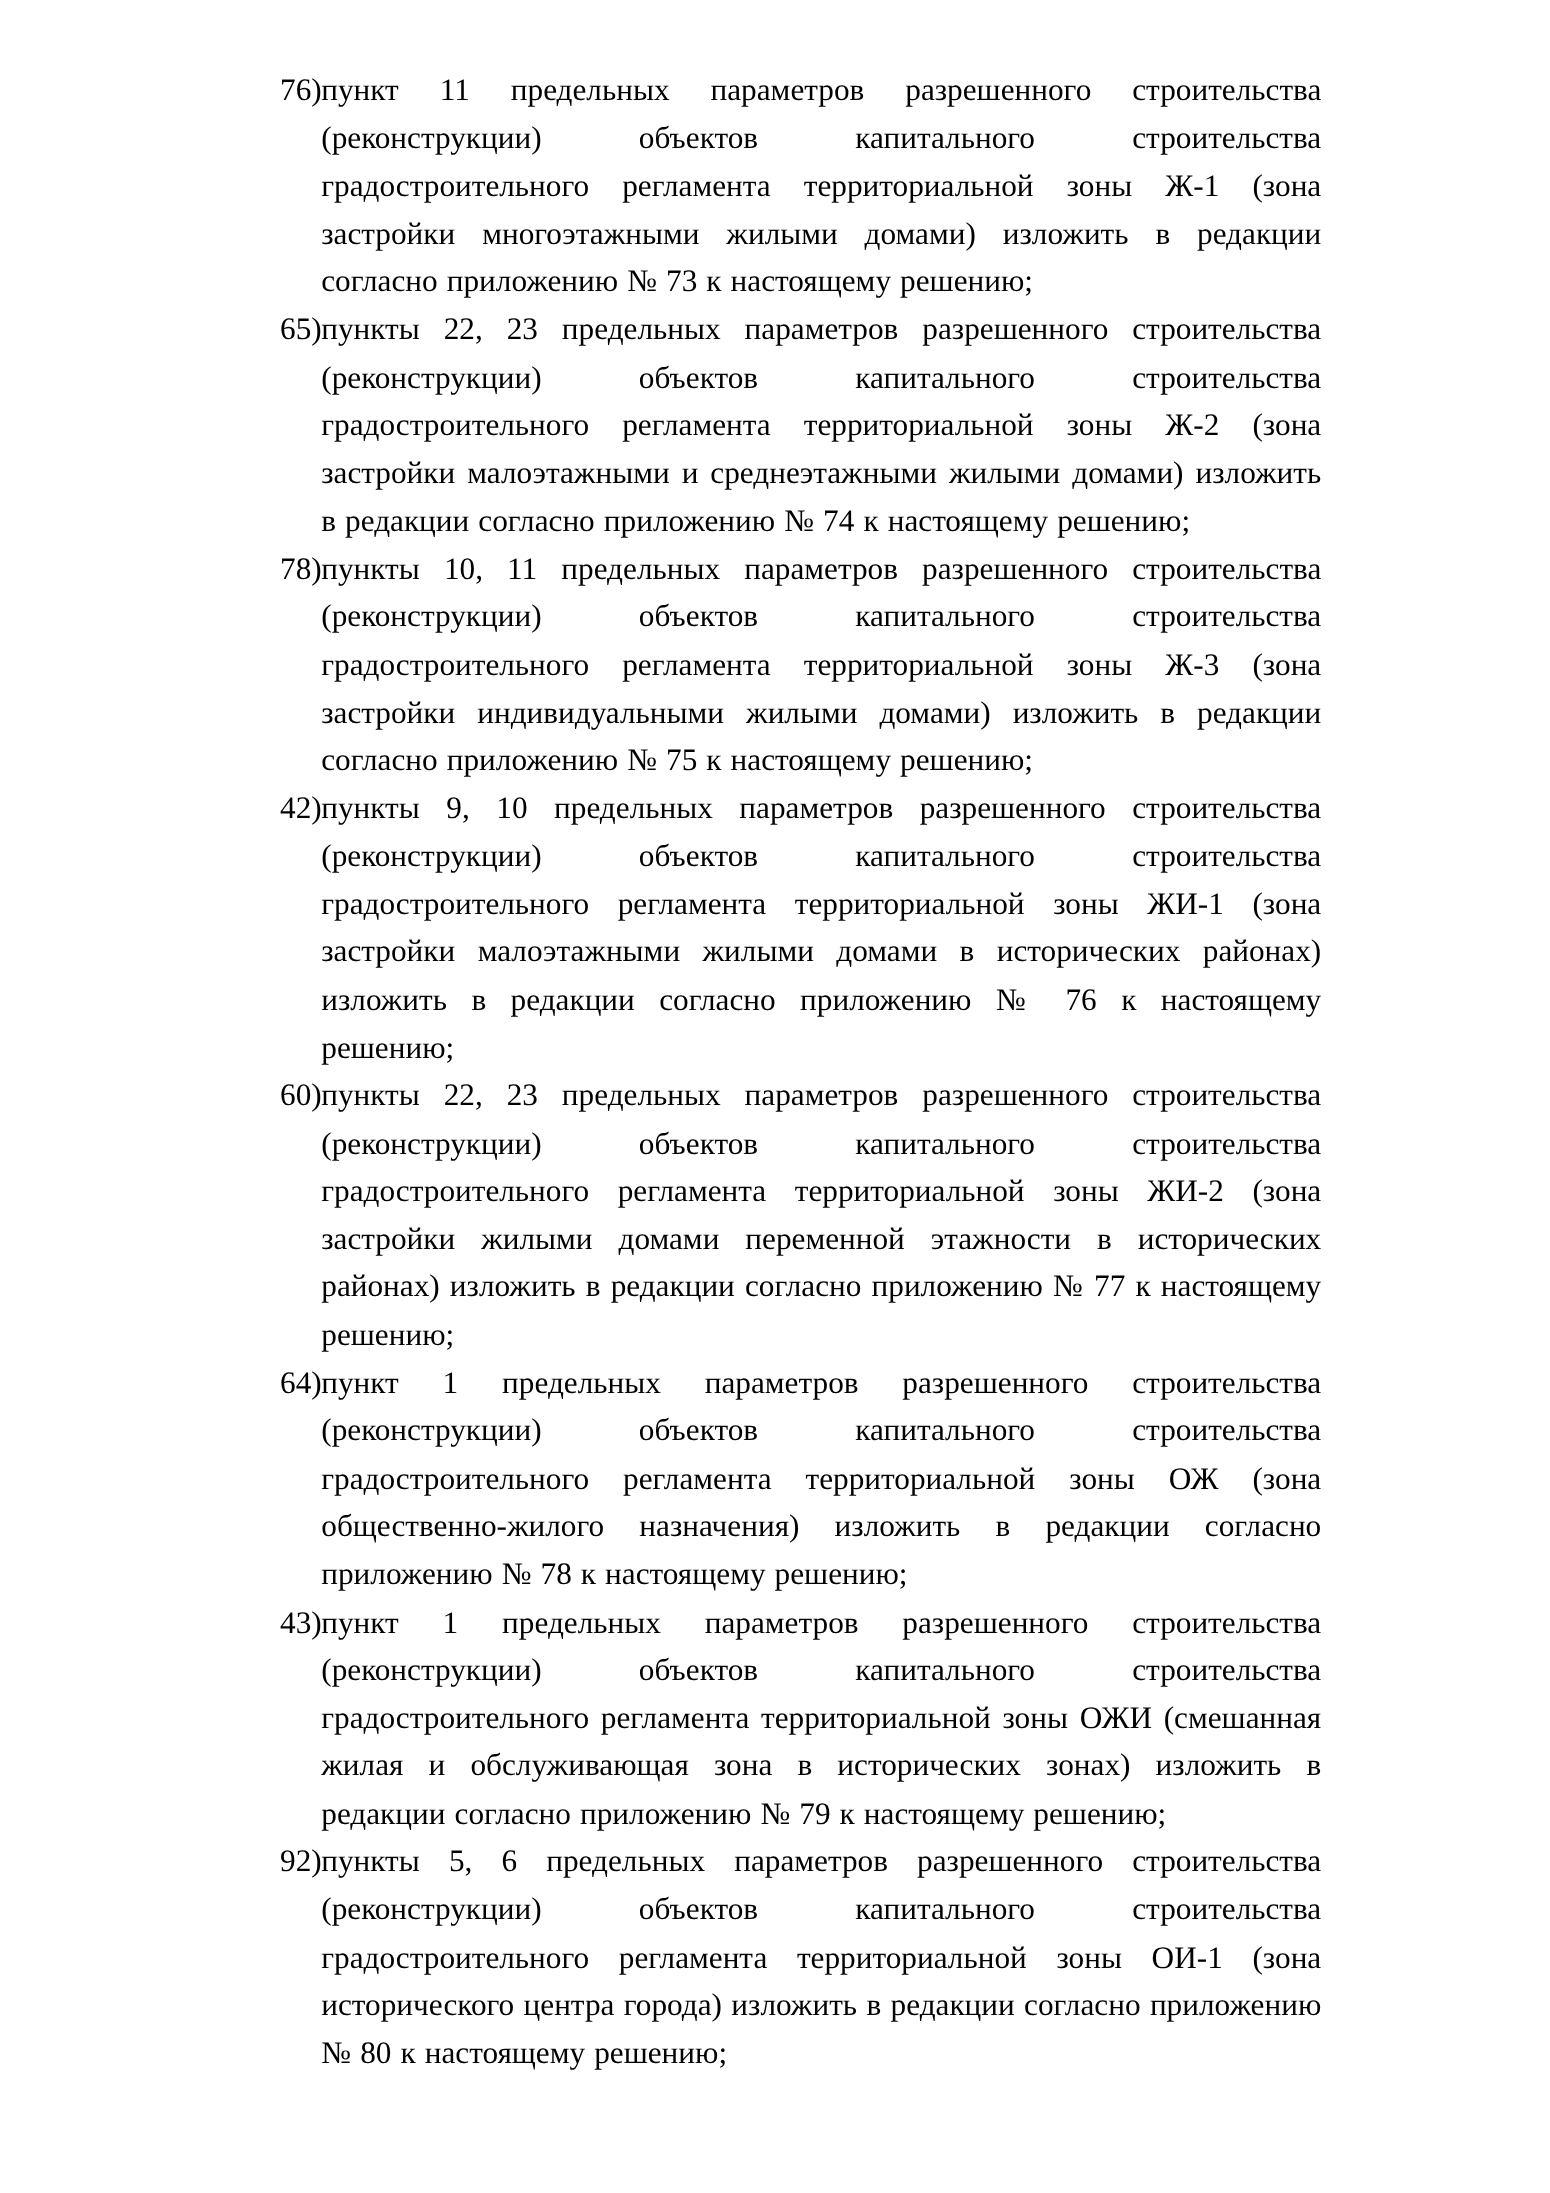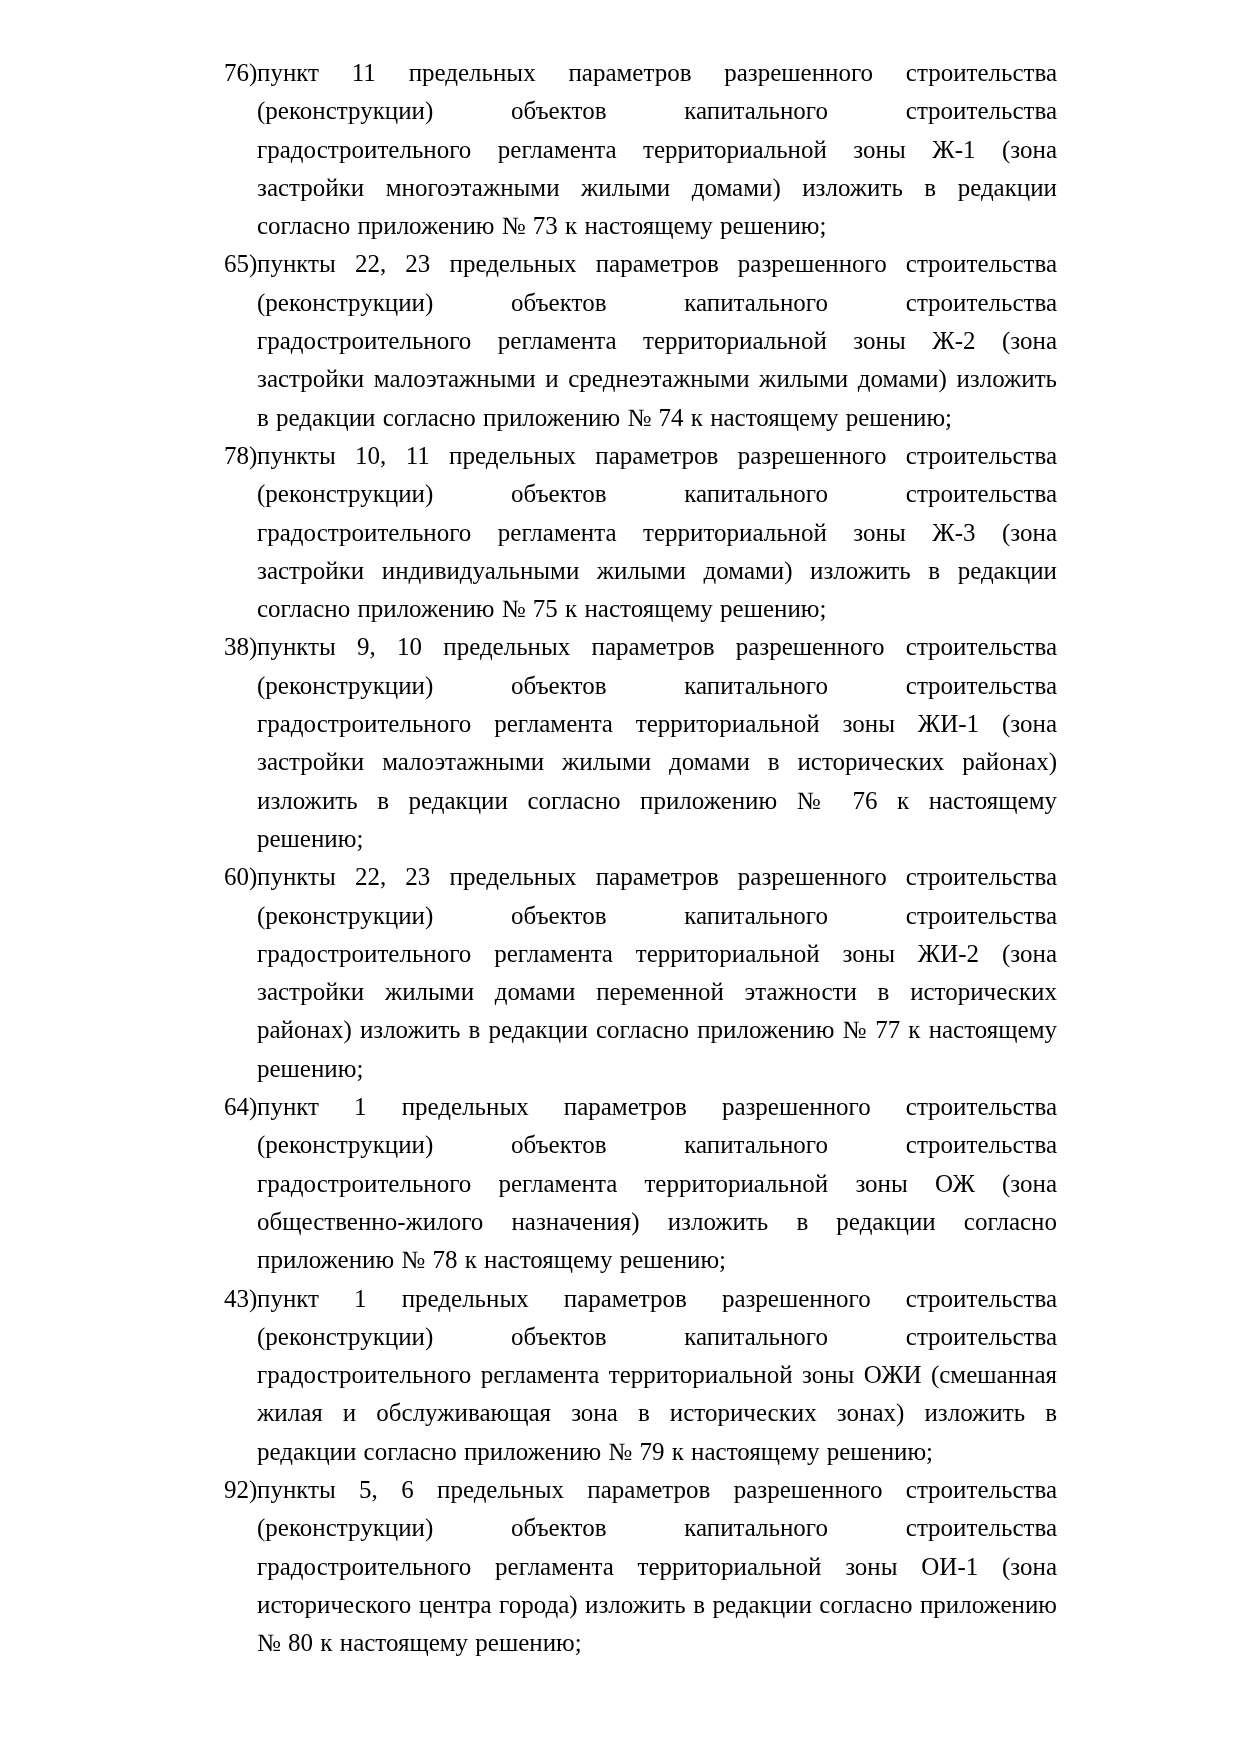--- a/index.html
+++ b/index.html
@@ -53,21 +53,21 @@
 
     <div class="item">
       <span class="num">65)</span><span>пункты 22, 23 предельных параметров разрешенного строительства (реконструкции) объектов капитального строительства градостроительного регламента территориальной зоны Ж-2 (зона застройки малоэтажными и среднеэтажными жилыми домами) изложить в редакции согласно приложению № 74 к настоящему решению;</span>
     </div>
 
     <div class="item">
       <span class="num">78)</span><span>пункты 10, 11 предельных параметров разрешенного строительства (реконструкции) объектов капитального строительства градостроительного регламента территориальной зоны Ж-3 (зона застройки индивидуальными жилыми домами) изложить в редакции согласно приложению № 75 к настоящему решению;</span>
     </div>
 
     <div class="item">
-      <span class="num">38)</span><span>пункты 9, 10 предельных параметров разрешенного строительства (реконструкции) объектов капитального строительства градостроительного регламента территориальной зоны ЖИ-1 (зона застройки малоэтажными жилыми домами в исторических районах) изложить в редакции согласно приложению № 76 к настоящему решению;</span>
+      <span class="num">42)</span><span>пункты 9, 10 предельных параметров разрешенного строительства (реконструкции) объектов капитального строительства градостроительного регламента территориальной зоны ЖИ-1 (зона застройки малоэтажными жилыми домами в исторических районах) изложить в редакции согласно приложению № 76 к настоящему решению;</span>
     </div>
 
     <div class="item">
       <span class="num">60)</span><span>пункты 22, 23 предельных параметров разрешенного строительства (реконструкции) объектов капитального строительства градостроительного регламента территориальной зоны ЖИ-2 (зона застройки жилыми домами переменной этажности в исторических районах) изложить в редакции согласно приложению № 77 к настоящему решению;</span>
     </div>
 
     <div class="item">
       <span class="num">64)</span><span>пункт 1 предельных параметров разрешенного строительства (реконструкции) объектов капитального строительства градостроительного регламента территориальной зоны ОЖ (зона общественно-жилого назначения) изложить в редакции согласно приложению № 78 к настоящему решению;</span>
     </div>
 

